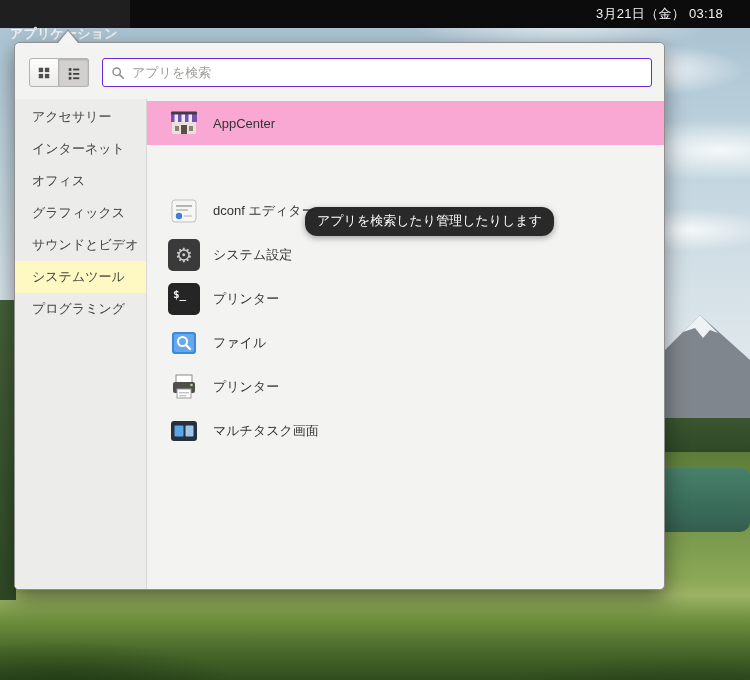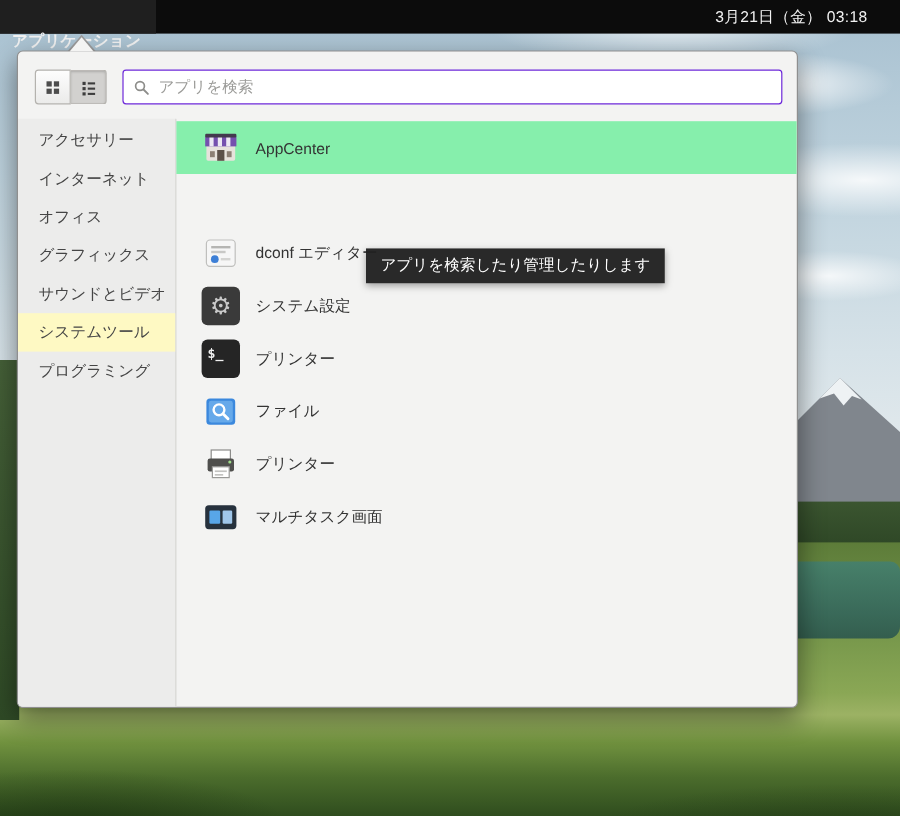--- a/index.html
+++ b/index.html
@@ -122,42 +122,42 @@
     height:32px; display:flex; align-items:center; padding-left:17px;
     font-size:13px; color:#454545; cursor:pointer; white-space:nowrap;font-family:Liberation Mono, monospace;
   }
   .cat.selected { background:#fef9c3;text-align:center; }
 
   .applist { flex:1; position:relative; padding-top:2px; }
   .app-row {
     height:44px; display:flex; align-items:center; padding-left:21px; gap:13px;
     cursor:pointer;
   }
-  .app-row.selected { background:#86efac; }
+  .app-row.selected { background:#f9a8d4; }
   .app-icon { width:32px; height:32px; flex:0 0 32px; position:relative; }
   .app-label { font-size:13px; color:#333; }
 
   
   .icon-dark-sq {
     width:32px; height:32px; border-radius:5px; background:#333333;
     display:flex; align-items:center; justify-content:center;
   }
   .icon-term { background:#252525; align-items:flex-start; justify-content:flex-start; }
   .icon-term span {
     font-family:"DejaVu Sans Mono","Liberation Mono",monospace;
     color:#f1f1f1; font-size:11px; font-weight:bold; padding:5px 0 0 5px;
   }
   .icon-gear-wrap { background:#3a3a3a; }
   .icon-gear-wrap span { color:#c9c9c9; font-size:20px; line-height:1; font-family:"DejaVu Sans",sans-serif; }
   .icon-hidden { width:32px; height:32px; border-radius:5px; background:#4a423c; }
 
   .tooltip {
     position:absolute; top:108px; left:158px; z-index:5;
     background:rgba(32,32,32,.96); color:#ffffff;
-    font-size:13px; padding:5px 12px 6px; border-radius:0;
+    font-size:13px; padding:5px 12px 6px; border-radius:12px;
     white-space:nowrap; box-shadow:0 2px 6px rgba(0,0,0,.35);
   }
 </style>
 </head>
 <body>
 
 <div class="wall">
   <div class="sky"></div>
   <div class="clouds"></div>
   <svg class="mountains" viewBox="0 0 750 160" preserveAspectRatio="none">

